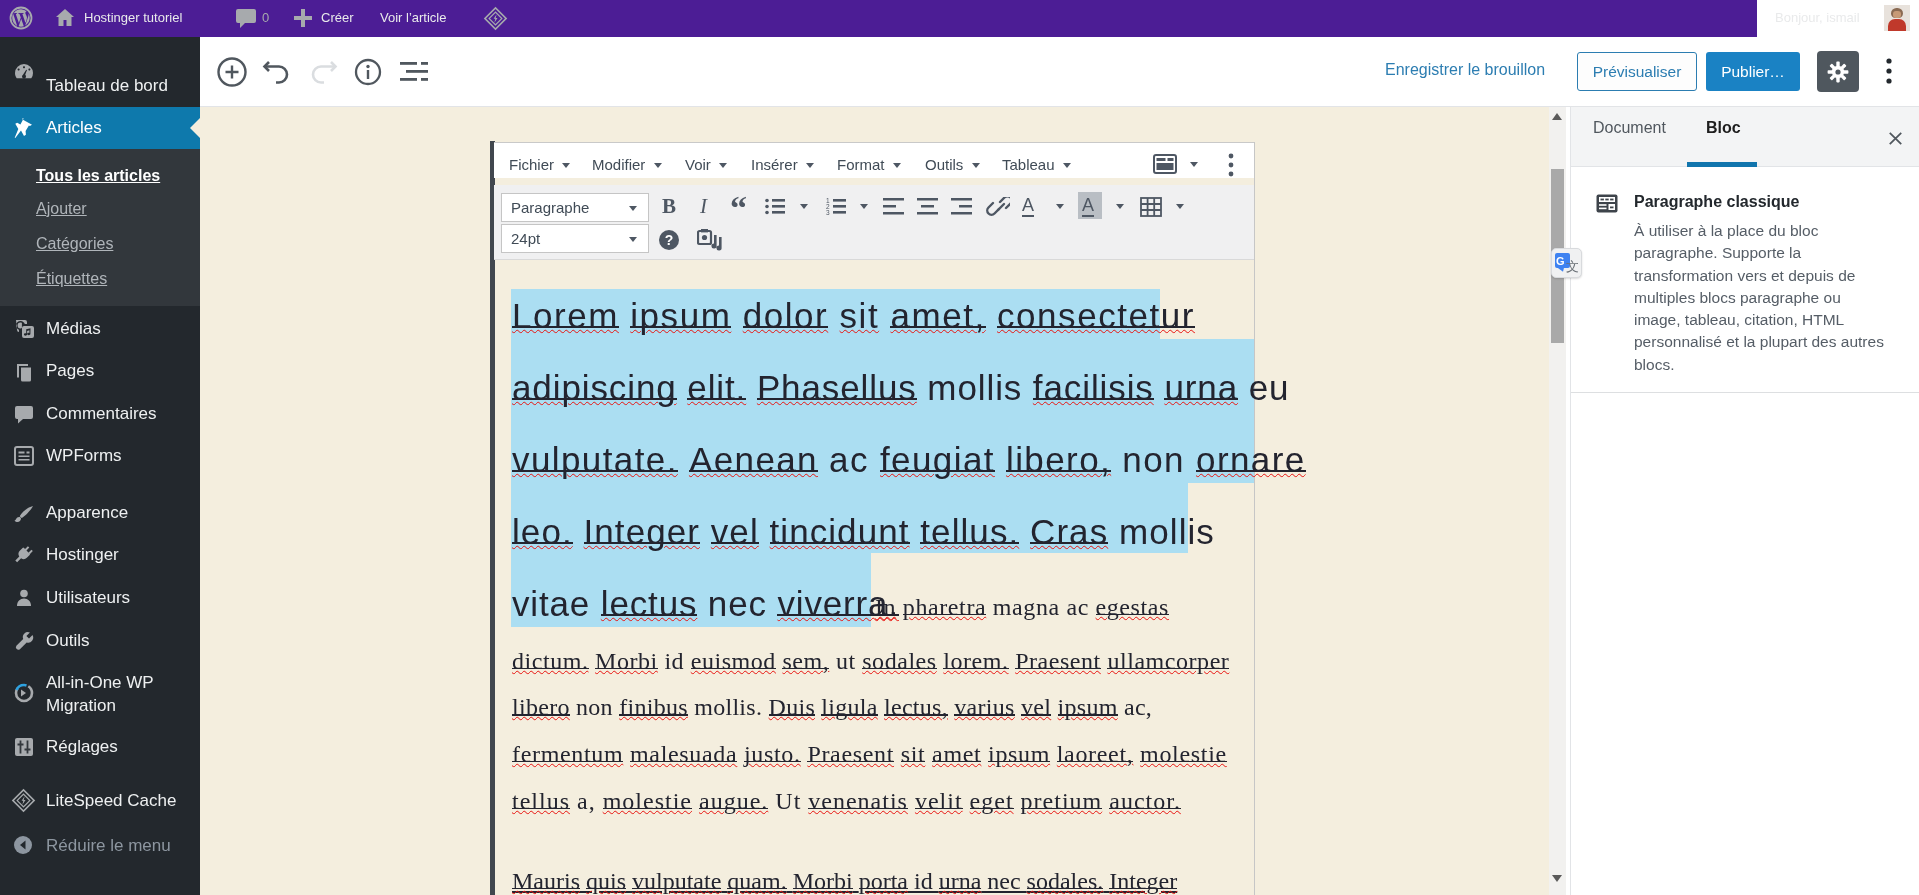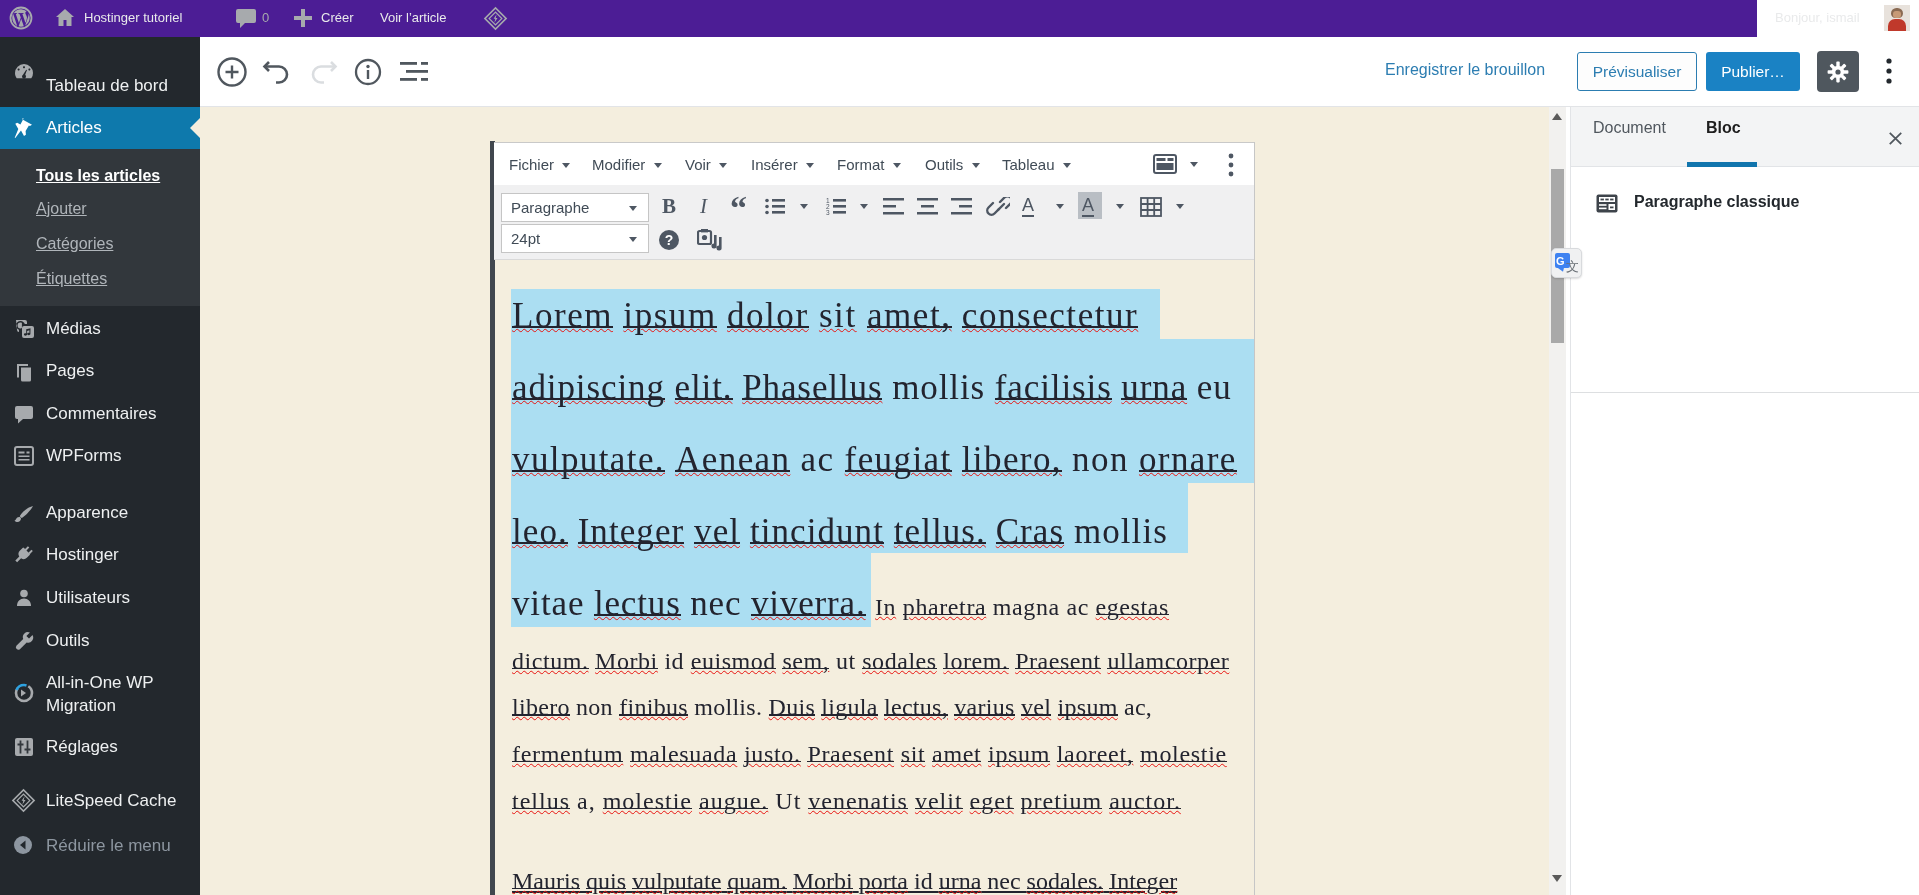--- a/index.html
+++ b/index.html
@@ -14,29 +14,29 @@
 
 #sidebar { position:absolute; left:0; top:36px; width:200px; height:859px; background:#23282d; color:#eef0f1; font-size:17px; }
 .sub { position:absolute; left:36px; font-size:16px; color:#b0b5ba; white-space:nowrap;text-decoration:underline; }
 
 
 #edhead { position:absolute; left:200px; top:36px; width:1831px; height:71px; background:#fff; border-bottom:1px solid #e2e4e7; }
 
 
 #canvas { position:absolute; left:200px; top:107px; width:1349px; height:788px; background:#f4eede; }
 #blockborder { position:absolute; left:489.5px; top:141px; width:5px; height:754px; background:#41474e; }
-#menubar { position:absolute; left:494px; top:142px; width:760px; height:43px; background:#fff; border-top:1px solid #c9c9c9; font-size:15px; color:#404b56; }
+#menubar { position:absolute; left:494px; top:142px; width:760px; height:36px; background:#fff; border-top:1px solid #c9c9c9; font-size:15px; color:#404b56; }
 #toolbar { position:absolute; left:494px; top:185px; width:760px; height:75px; background:#f0f0f1; border-bottom:1px solid #d9d9d9; }
 #blockright { position:absolute; left:1254px; top:142px; width:1px; height:753px; background:#c6c6c6; }
 
 .mbitem { position:absolute; top:0; height:43px; line-height:43px; }
 .selbox { position:absolute; background:#abdef2; }
 
 
-.bigline { position:absolute; font-family:Liberation Serif, serif; font-size:35px; line-height:40px; color:#23242f; white-space:nowrap; }
+.bigline { position:absolute; font-family:Liberation Sans, sans-serif; font-size:35px; line-height:40px; color:#23242f; white-space:nowrap; }
 .smline { position:absolute; font-family:"Liberation Serif",serif; font-size:24px; line-height:28px; color:#23242f; white-space:nowrap; }
 .w { text-decoration:underline; text-decoration-style:wavy; text-decoration-color:#e81410; text-decoration-thickness:1.2px; text-underline-offset:1px; }
 .u { position:relative; text-decoration:underline; text-decoration-style:wavy; text-decoration-color:#e81410; text-decoration-thickness:1.2px; text-underline-offset:1px; }
 .u::before { content:""; position:absolute; left:0; right:0; bottom:6.6px; height:1.7px; background:#23242f; }
 .smline .w, .smline .u { text-underline-offset:1px; text-decoration-thickness:1.2px; }
 .smline .u::before { bottom:4.2px; height:1.5px; }
 
 
 #scroll2 { position:absolute; left:1549px; top:107px; width:17px; height:788px; background:#f2f1ef; }
 #scroll2 .thumb { position:absolute; left:2px; top:62px; width:13px; height:174px; background:#a9a9a9; }
@@ -361,20 +361,21 @@
       <rect x="3" y="3" width="16" height="5" fill="#fff"></rect>
       <rect x="4.5" y="4.6" width="3.4" height="1.8" fill="#3e444b"></rect>
       <rect x="9.3" y="4.6" width="3.4" height="1.8" fill="#3e444b"></rect>
       <rect x="14.1" y="4.6" width="3.4" height="1.8" fill="#3e444b"></rect>
       <rect x="3" y="10.2" width="7.5" height="1.6" fill="#fff"></rect>
       <rect x="3" y="13.6" width="7.5" height="1.6" fill="#fff"></rect>
       <rect x="12.5" y="10" width="6.5" height="6" fill="#fff"></rect>
       <rect x="14" y="12.5" width="3.5" height="1.8" fill="#3e444b"></rect>
     </svg>
     <div class="abs" style="left:63px;top:86px;font-size:16px;font-weight:bold;color:#23282d;">Paragraphe classique</div>
+    <div class="abs" style="left:63px;top:113px;font-size:15.5px;color:#555d66;line-height:22.3px;">À utiliser à la place du bloc<br>paragraphe. Supporte la<br>transformation vers et depuis de<br>multiples blocs paragraphe ou<br>image, tableau, citation, HTML<br>personnalisé et la plupart des autres<br>blocs.</div>
     <div class="abs" style="left:0;top:285px;width:349px;height:1px;background:#dddfe1;"></div>
   </div>
   <div id="panelhead">
     <div class="abs" style="left:22px;top:12px;font-size:16px;color:#50575e;">Document</div>
     <div class="abs" style="left:135px;top:12px;font-size:16px;font-weight:bold;color:#1e1e1e;">Bloc</div>
     <div class="abs" style="left:116px;top:55px;width:70px;height:5px;background:#1175ad;"></div>
     <svg class="abs" style="left:317px;top:24px" width="15" height="15" viewBox="0 0 17 17">
       <path stroke="#50575e" stroke-width="2" d="M2 2l13 13M15 2L2 15"></path>
     </svg>
   </div>

